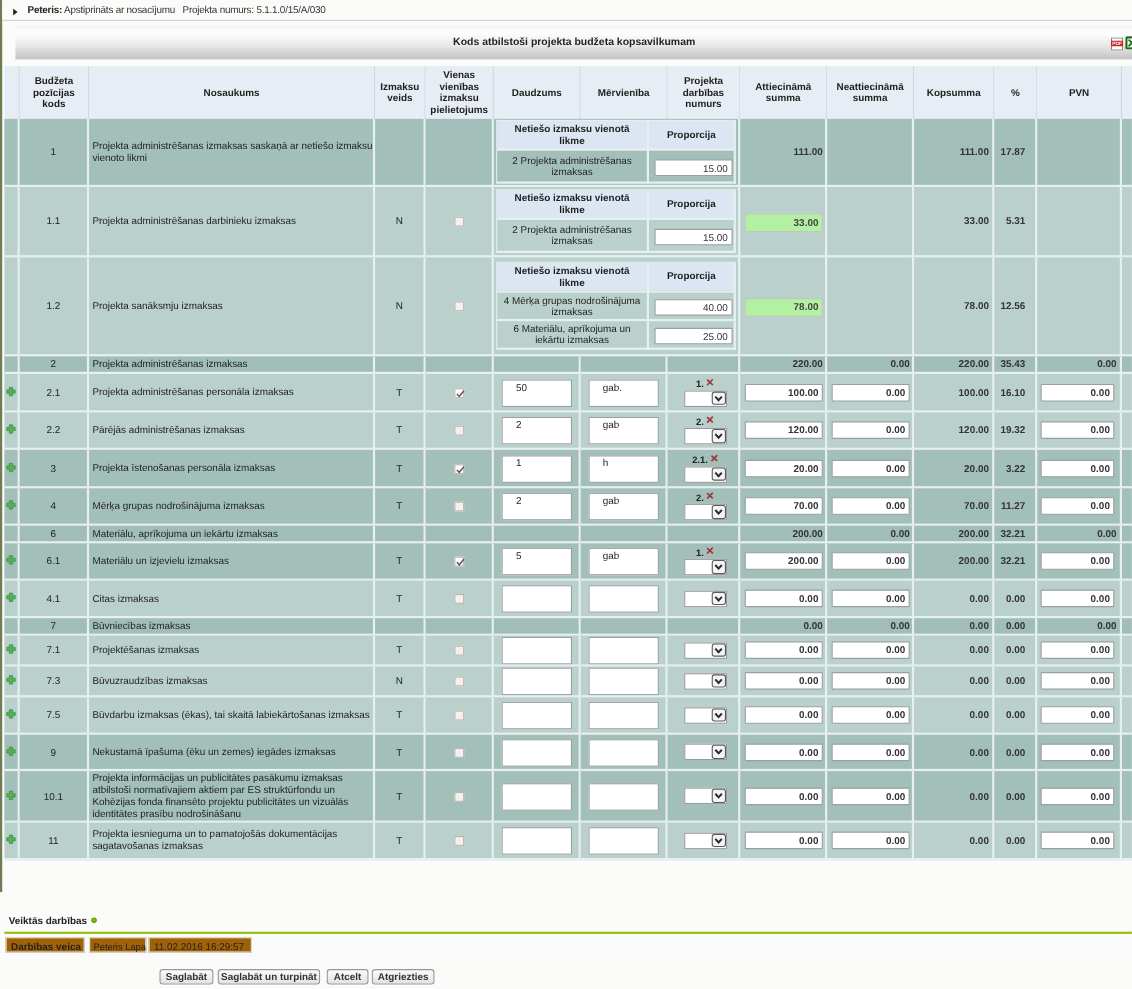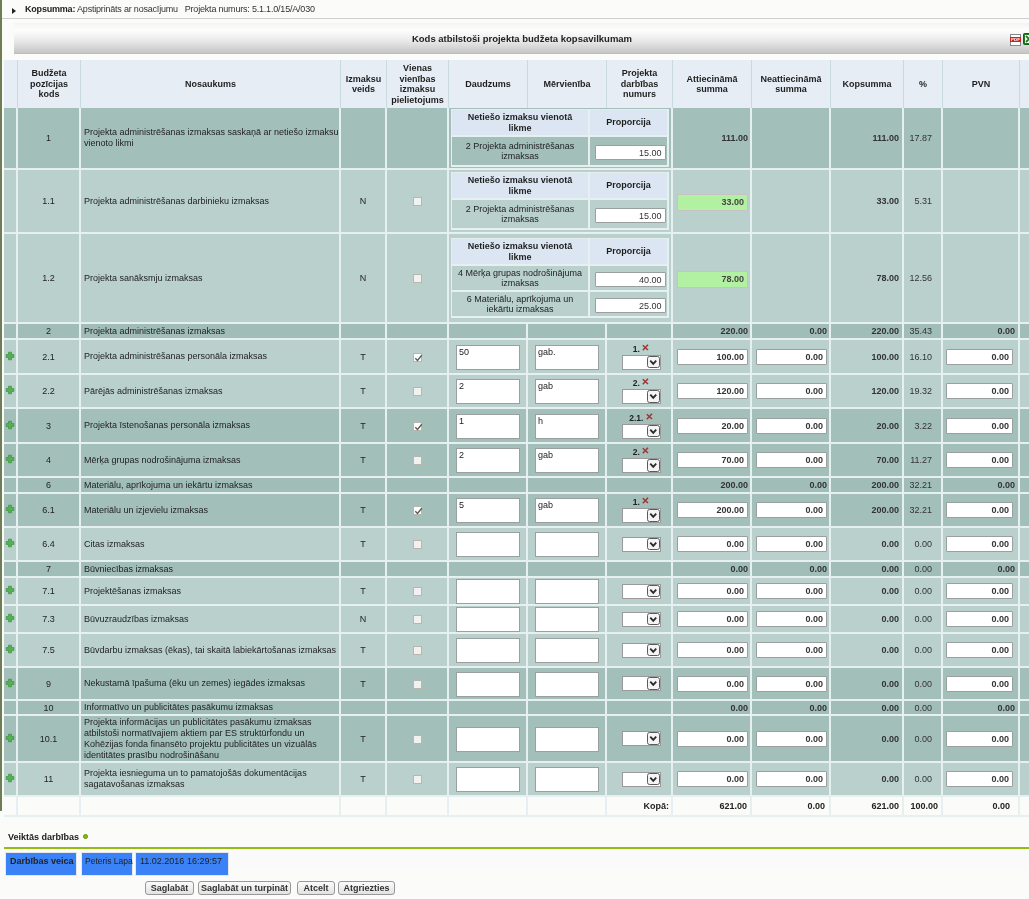--- a/index.html
+++ b/index.html
@@ -13,50 +13,50 @@
 #maintable td{border-right:2px solid #e7f0f0;border-bottom:2px solid #e7f0f0;vertical-align:middle;text-align:center;padding:0;overflow:hidden}
 #maintable td.lc{border-right:none}
 #maintable tr.hdr td{background:#e7edf4;border-right:1px solid #c8dcdf;border-bottom:none;font-weight:bold;line-height:10.5px;font-size:9px}
 #maintable tr.hdr td.lc{border-right:none}
 tr.dark td{background:#a3bfba}
 tr.light td{background:#b9d0cd}
 tr.sub td{background:#a0bdb8}
 tr.kopa td{background:transparent;border:none;font-weight:bold;font-size:9px;color:#222}
 #maintable td.name{text-align:left;padding-left:3px;line-height:11px}
 #maintable td.num{text-align:right;padding-right:2px;font-weight:bold;font-size:9px;color:#333}
-#maintable td.pct{text-align:right;padding-right:9px;font-weight:normal;font-size:9px;color:#333}
+#maintable td.pct{text-align:right;padding-right:9px;font-weight:bold;font-size:9px;color:#333}
 #maintable td.pvnt{text-align:right;padding-right:3px;font-weight:bold;font-size:9px;color:#333}
 .inp{display:inline-block;background:#fff;border:1px solid #9aa0a0;border-radius:1px;font-size:9px;color:#333;text-align:right;line-height:14px;vertical-align:middle}
 .inp.sum{width:71px;height:16px;padding-right:3px}
 .inp.pv{width:67px;height:16px;padding-right:3px}
 .gbox{display:inline-block;width:71px;height:17px;background:#b2f0a2;border:1px solid #c6c2c6;text-align:right;font-weight:bold;font-size:9px;color:#444;line-height:15px;padding-right:3px;vertical-align:middle;position:relative;top:1px}
-.ta{display:block;background:#fff;border:1px solid #9aa0a0;width:64px;height:25px;margin:1px auto 0;text-align:left;font-size:9px;color:#222;padding:1px 2px;line-height:10px}
+.ta{display:block;background:#fff;border:1px solid #9aa0a0;width:64px;height:25px;margin:1px auto 0;text-align:left;font-size:9px;color:#222;padding:1px 12px;line-height:10px}
 #maintable td.dz .ta{margin-left:7px;margin-right:0}
 #maintable td.mv .ta{margin-left:7px;margin-right:0}
 .cb{display:inline-block;width:9px;height:9px;background:#f2f1ef;border:1px solid #bab6ae;vertical-align:middle}
 .cb.ck{background:#fdfdfd}
 .sel{display:inline-block;position:relative;left:2px;width:39px;height:15px;background:#fff;border:1px solid #9a9a9a;vertical-align:middle}
 .selbtn{position:absolute;right:0px;top:0px;width:12.5px;height:12.5px;background:#f4f4f4;border:1px solid #5a5a5a;border-radius:2.5px}
 .sellbl{position:relative;left:2px;font-weight:bold;font-size:8.5px;color:#222;line-height:9px;margin-bottom:1px}
 .nest{border-collapse:collapse;margin:0 auto;font-size:9px}
 .nest td{border:1.5px solid #e4eeec;text-align:center;vertical-align:middle;line-height:10.5px}
 .nest td.nh{background:#dbe6f2;font-weight:bold}
 .nest td.nb{background:transparent}
 .nest .inp{width:71px;height:15px;padding-right:3px;margin:0 0 0 3px;position:relative;top:1px}
 #veiktas{left:8px;top:832px;font-weight:bold;font-size:9px;color:#222}
 #gdot{left:83px;top:834px;width:5px;height:5px;border-radius:50%;background:#85be12;border:1px solid #639106}
 #gline{left:4px;top:847px;width:1025px;height:2px;background:#93bd10}
 #dvrow{left:4px;top:852px;width:1025px;height:18px;background:#fafafa;font-size:9px;color:#222}
-#dvrow .c{position:absolute;top:0;height:24px;background:#3b82f6;border:1px solid #e4e9ee;line-height:16px;white-space:nowrap}
+#dvrow .c{position:absolute;top:0;height:14px;background:#a16207;border:1px solid #e4e9ee;line-height:16px;white-space:nowrap}
 #btnrow{left:0;top:881px;width:1029px;height:15px}
 .btn{position:absolute;top:0;height:14px;background:linear-gradient(180deg,#fbfbfb,#e2e2e2);border:1px solid #989898;border-radius:3px;font-weight:bold;font-size:9px;color:#333;text-align:center;line-height:12px}
 .icon{position:absolute;top:0;left:0}
 </style></head><body>
 <div class="abs" id="olive"></div>
-<div class="abs" id="statusbar"><span class="tri"></span><span style="margin-left:23px"><b>Kopsumma:</b> Apstiprināts ar nosacījumu&nbsp;&nbsp; Projekta numurs: 5.1.1.0/15/A/030</span></div>
+<div class="abs" id="statusbar"><span class="tri"></span><span style="margin-left:23px"><b>Peteris:</b> Apstiprināts ar nosacījumu&nbsp;&nbsp; Projekta numurs: 5.1.1.0/15/A/030</span></div>
 <div class="abs" id="titlebar">
     <div class="t">Kods atbilstoši projekta budžeta kopsavilkumam</div>
 <svg class="icon" style="left:996px;top:11px" width="11" height="12" viewBox="0 0 11 12">
       <rect x="0.5" y="0.5" width="10" height="11" fill="#fff" stroke="#888"></rect>
       <rect x="0" y="3" width="11" height="5" fill="#cc2222"></rect>
       <text x="5.5" y="7.2" font-size="4.4" fill="#fff" text-anchor="middle" font-family="Liberation Sans" font-weight="bold">PDF</text>
     </svg>
 <svg class="icon" style="left:1009px;top:10px" width="12" height="12" viewBox="0 0 12 12">
       <rect x="0.5" y="0.5" width="11" height="11" fill="#217a21" stroke="#1a5c1a" rx="1"></rect>
       <rect x="2" y="2" width="8" height="8" fill="#fff"></rect>
@@ -357,21 +357,21 @@
         <td class="num" style="padding-right:2px"><span class="inp sum">0.00</span></td>
         <td class="num" style="padding-right:3px">200.00</td>
         <td class="pct">32.21</td>
         <td class="pvnt" style="padding-right:5px"><span class="inp pv">0.00</span></td>
         <td class="lc"></td>
       </tr>
 <tr class="light" style="height:34px">
         <td><svg width="10" height="10" viewBox="0 0 10 10">
             <path d="M3.5 1.2 h3 v2.3 h2.3 v3 h-2.3 v2.3 h-3 v-2.3 h-2.3 v-3 h2.3 z" fill="#55b055" stroke="#3c943c" stroke-width="0.7" stroke-linejoin="round"></path>
           </svg></td>
-        <td>6.4</td>
+        <td>4.1</td>
         <td class="name">Citas izmaksas</td>
         <td>T</td>
         <td><span class="cb"></span></td>
         <td class="dz">
           <span class="ta"></span>
         </td>
         <td class="mv">
           <span class="ta"></span>
         </td>
         <td><span class="sel"><span class="selbtn">
@@ -499,36 +499,20 @@
                 <path d="M2.4 3.8 L5.5 7.2 L8.6 3.8" fill="none" stroke="#2a2a2a" stroke-width="1.9"></path>
               </svg>
             </span></span></td>
         <td class="num" style="padding-right:2px"><span class="inp sum">0.00</span></td>
         <td class="num" style="padding-right:2px"><span class="inp sum">0.00</span></td>
         <td class="num" style="padding-right:3px">0.00</td>
         <td class="pct">0.00</td>
         <td class="pvnt" style="padding-right:5px"><span class="inp pv">0.00</span></td>
         <td class="lc"></td>
       </tr>
-<tr class="sub" style="height:15px">
-        <td></td>
-        <td>10</td>
-        <td class="name">Informatīvo un publicitātes pasākumu izmaksas</td>
-        <td></td>
-        <td></td>
-        <td class="dz"></td>
-        <td class="mv"></td>
-        <td></td>
-        <td class="num">0.00</td>
-        <td class="num">0.00</td>
-        <td class="num" style="padding-right:3px">0.00</td>
-        <td class="pct">0.00</td>
-        <td class="pvnt">0.00</td>
-        <td class="lc"></td>
-      </tr>
 <tr class="dark" style="height:47px">
         <td><svg width="10" height="10" viewBox="0 0 10 10">
             <path d="M3.5 1.2 h3 v2.3 h2.3 v3 h-2.3 v2.3 h-3 v-2.3 h-2.3 v-3 h2.3 z" fill="#55b055" stroke="#3c943c" stroke-width="0.7" stroke-linejoin="round"></path>
           </svg></td>
         <td>10.1</td>
         <td class="name">Projekta informācijas un publicitātes pasākumu izmaksas<br>atbilstoši normatīvajiem aktiem par ES struktūrfondu un<br>Kohēzijas fonda finansēto projektu publicitātes un vizuālās<br>identitātes prasību nodrošināšanu</td>
         <td>T</td>
         <td><span class="cb"></span></td>
         <td class="dz">
           <span class="ta"></span>
@@ -565,36 +549,20 @@
         <td><span class="sel"><span class="selbtn">
               <svg width="10.5" height="10.5" viewBox="0 0 11 11" style="display:block">
                 <path d="M2.4 3.8 L5.5 7.2 L8.6 3.8" fill="none" stroke="#2a2a2a" stroke-width="1.9"></path>
               </svg>
             </span></span></td>
         <td class="num" style="padding-right:2px"><span class="inp sum">0.00</span></td>
         <td class="num" style="padding-right:2px"><span class="inp sum">0.00</span></td>
         <td class="num" style="padding-right:3px">0.00</td>
         <td class="pct">0.00</td>
         <td class="pvnt" style="padding-right:5px"><span class="inp pv">0.00</span></td>
-        <td class="lc"></td>
-      </tr>
-<tr class="kopa" style="height:20px">
-        <td></td>
-        <td></td>
-        <td></td>
-        <td></td>
-        <td></td>
-        <td></td>
-        <td></td>
-        <td style="text-align:right;padding-right:2px">Kopā:</td>
-        <td style="text-align:right;padding-right:3px">621.00</td>
-        <td style="text-align:right;padding-right:4px">0.00</td>
-        <td style="text-align:right;padding-right:3px">621.00</td>
-        <td style="text-align:right;padding-right:3px">100.00</td>
-        <td style="text-align:right;padding-right:8px">0.00</td>
         <td class="lc"></td>
       </tr>
 </tbody>
   </table>
 <div class="abs" id="veiktas">Veiktās darbības</div>
 <div class="abs" id="gdot"></div>
 <div class="abs" id="gline"></div>
 <div class="abs" id="dvrow">
  <div class="c" style="left:1px;width:72px;padding-left:4px;font-weight:bold">Darbības veica</div>
  <div class="c" style="left:77px;width:52px;padding-left:3px;font-size:8.5px">Peteris Lapa</div>

